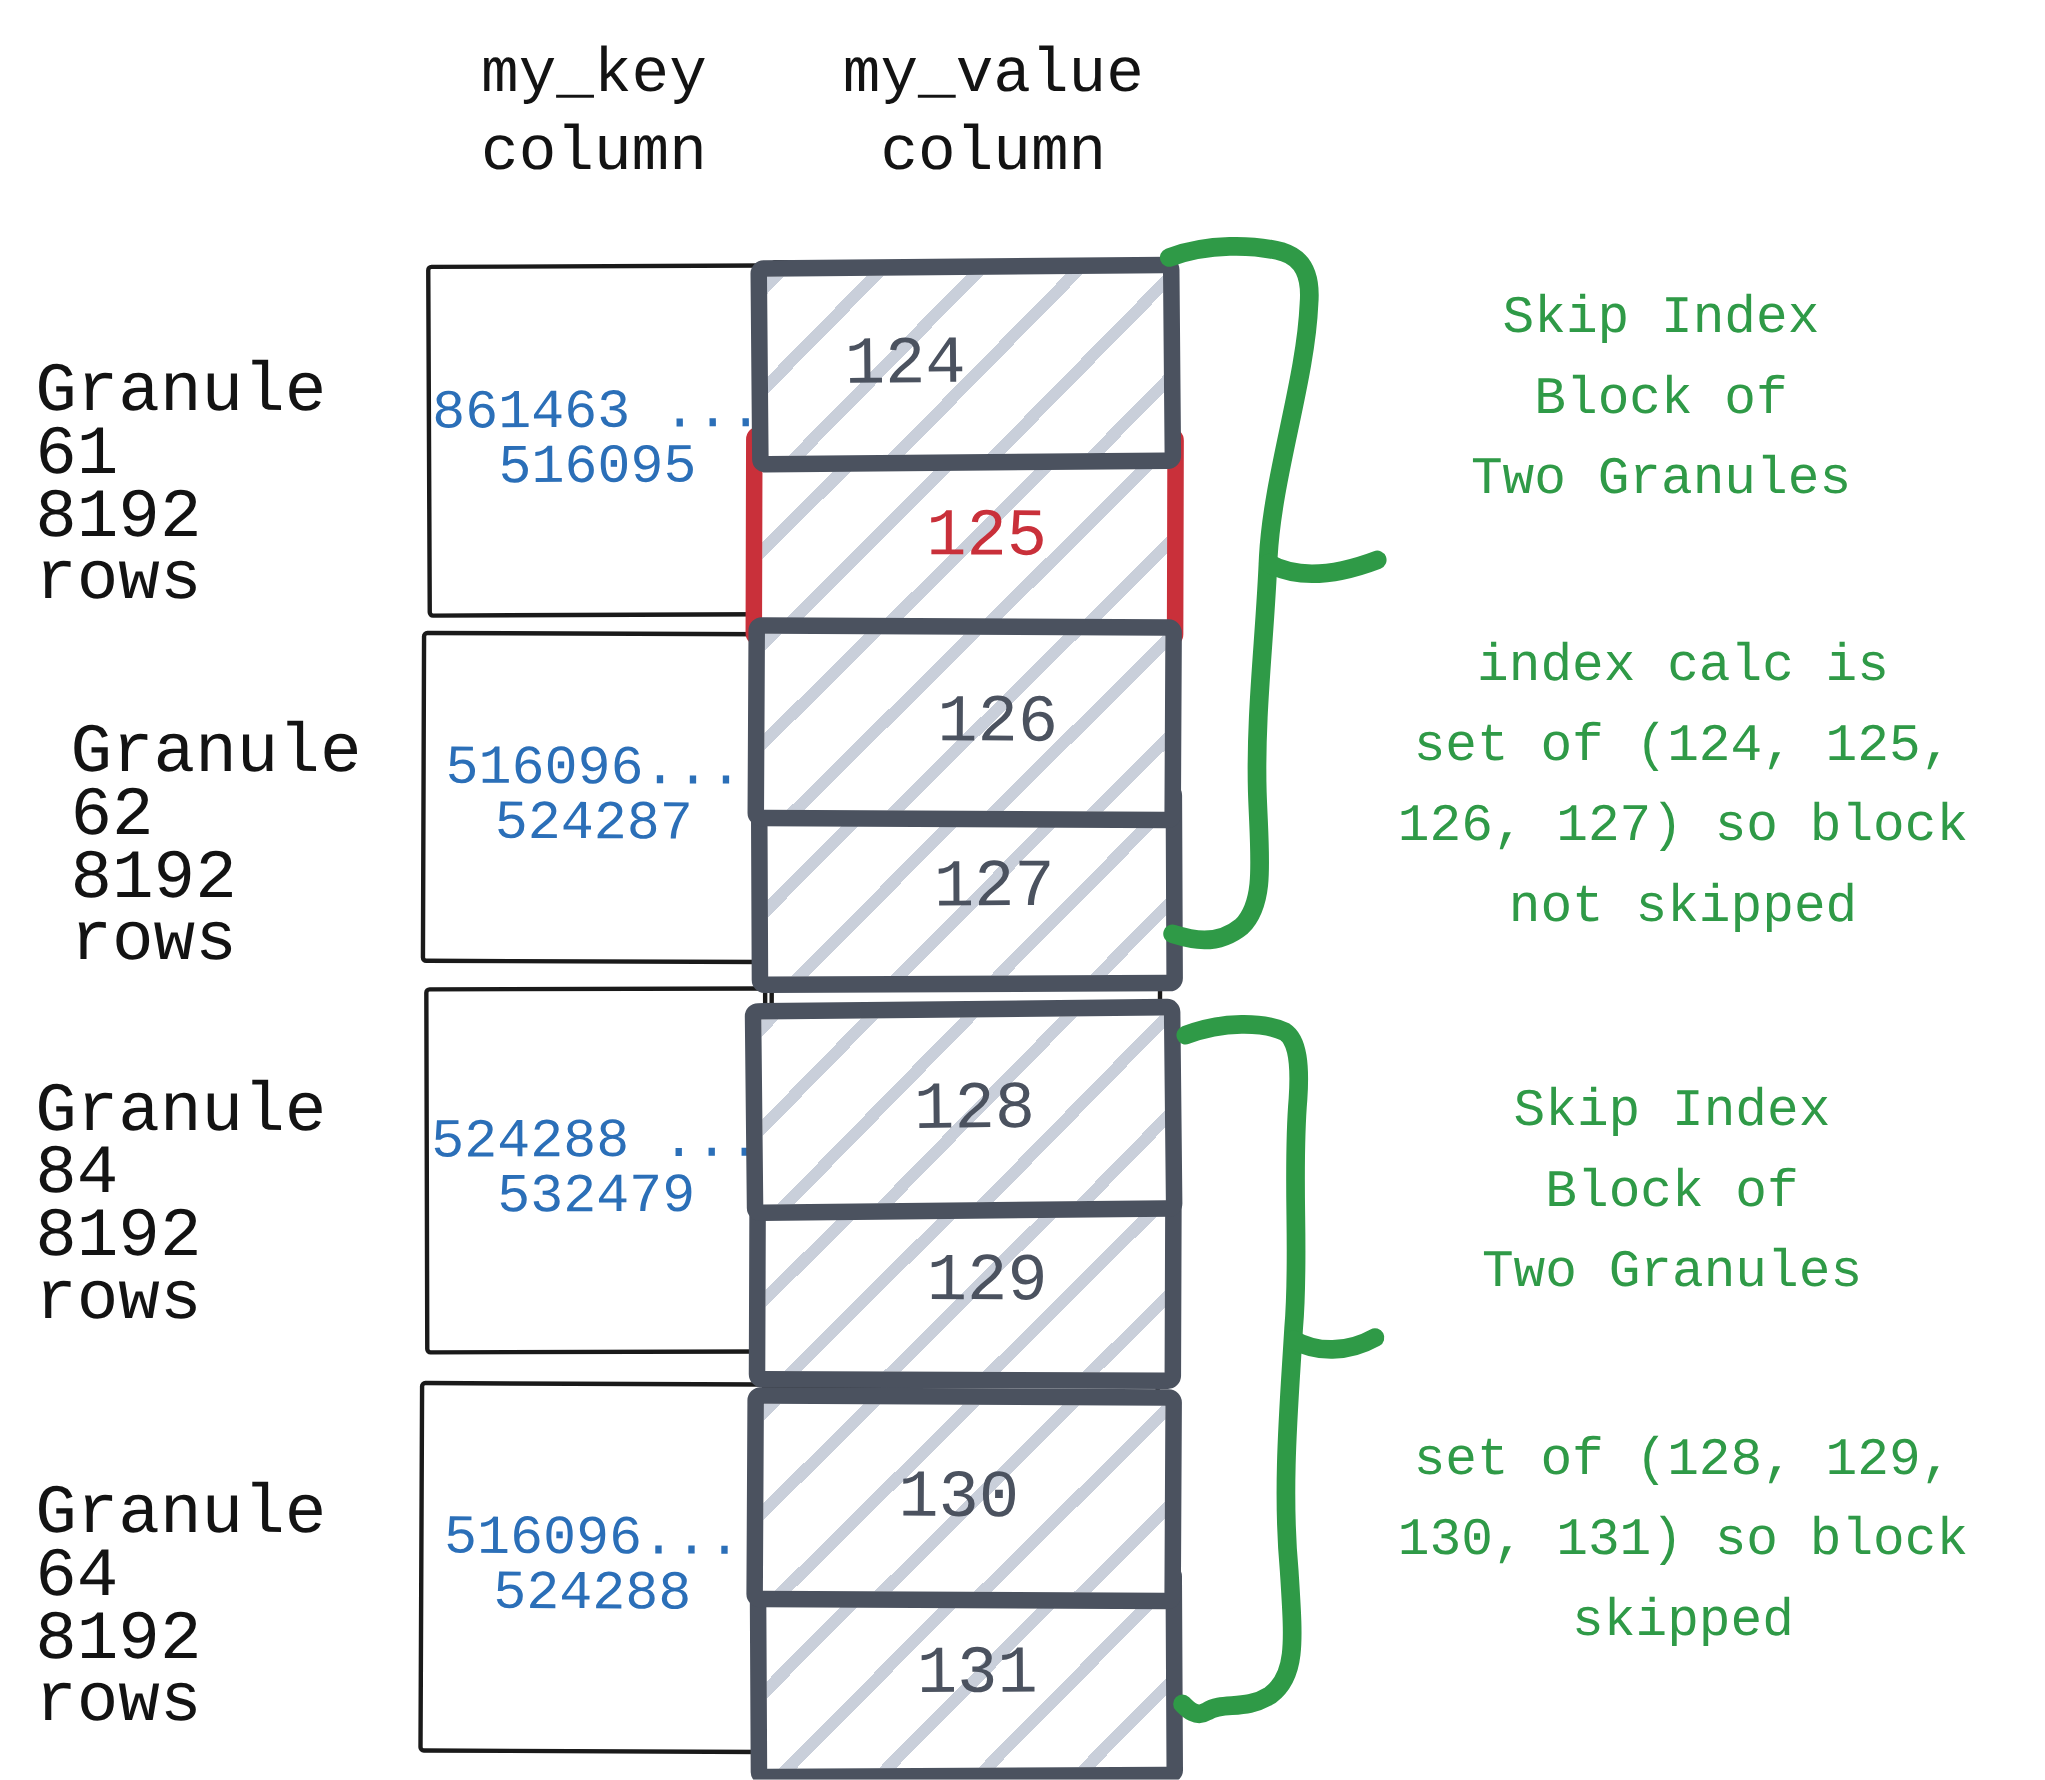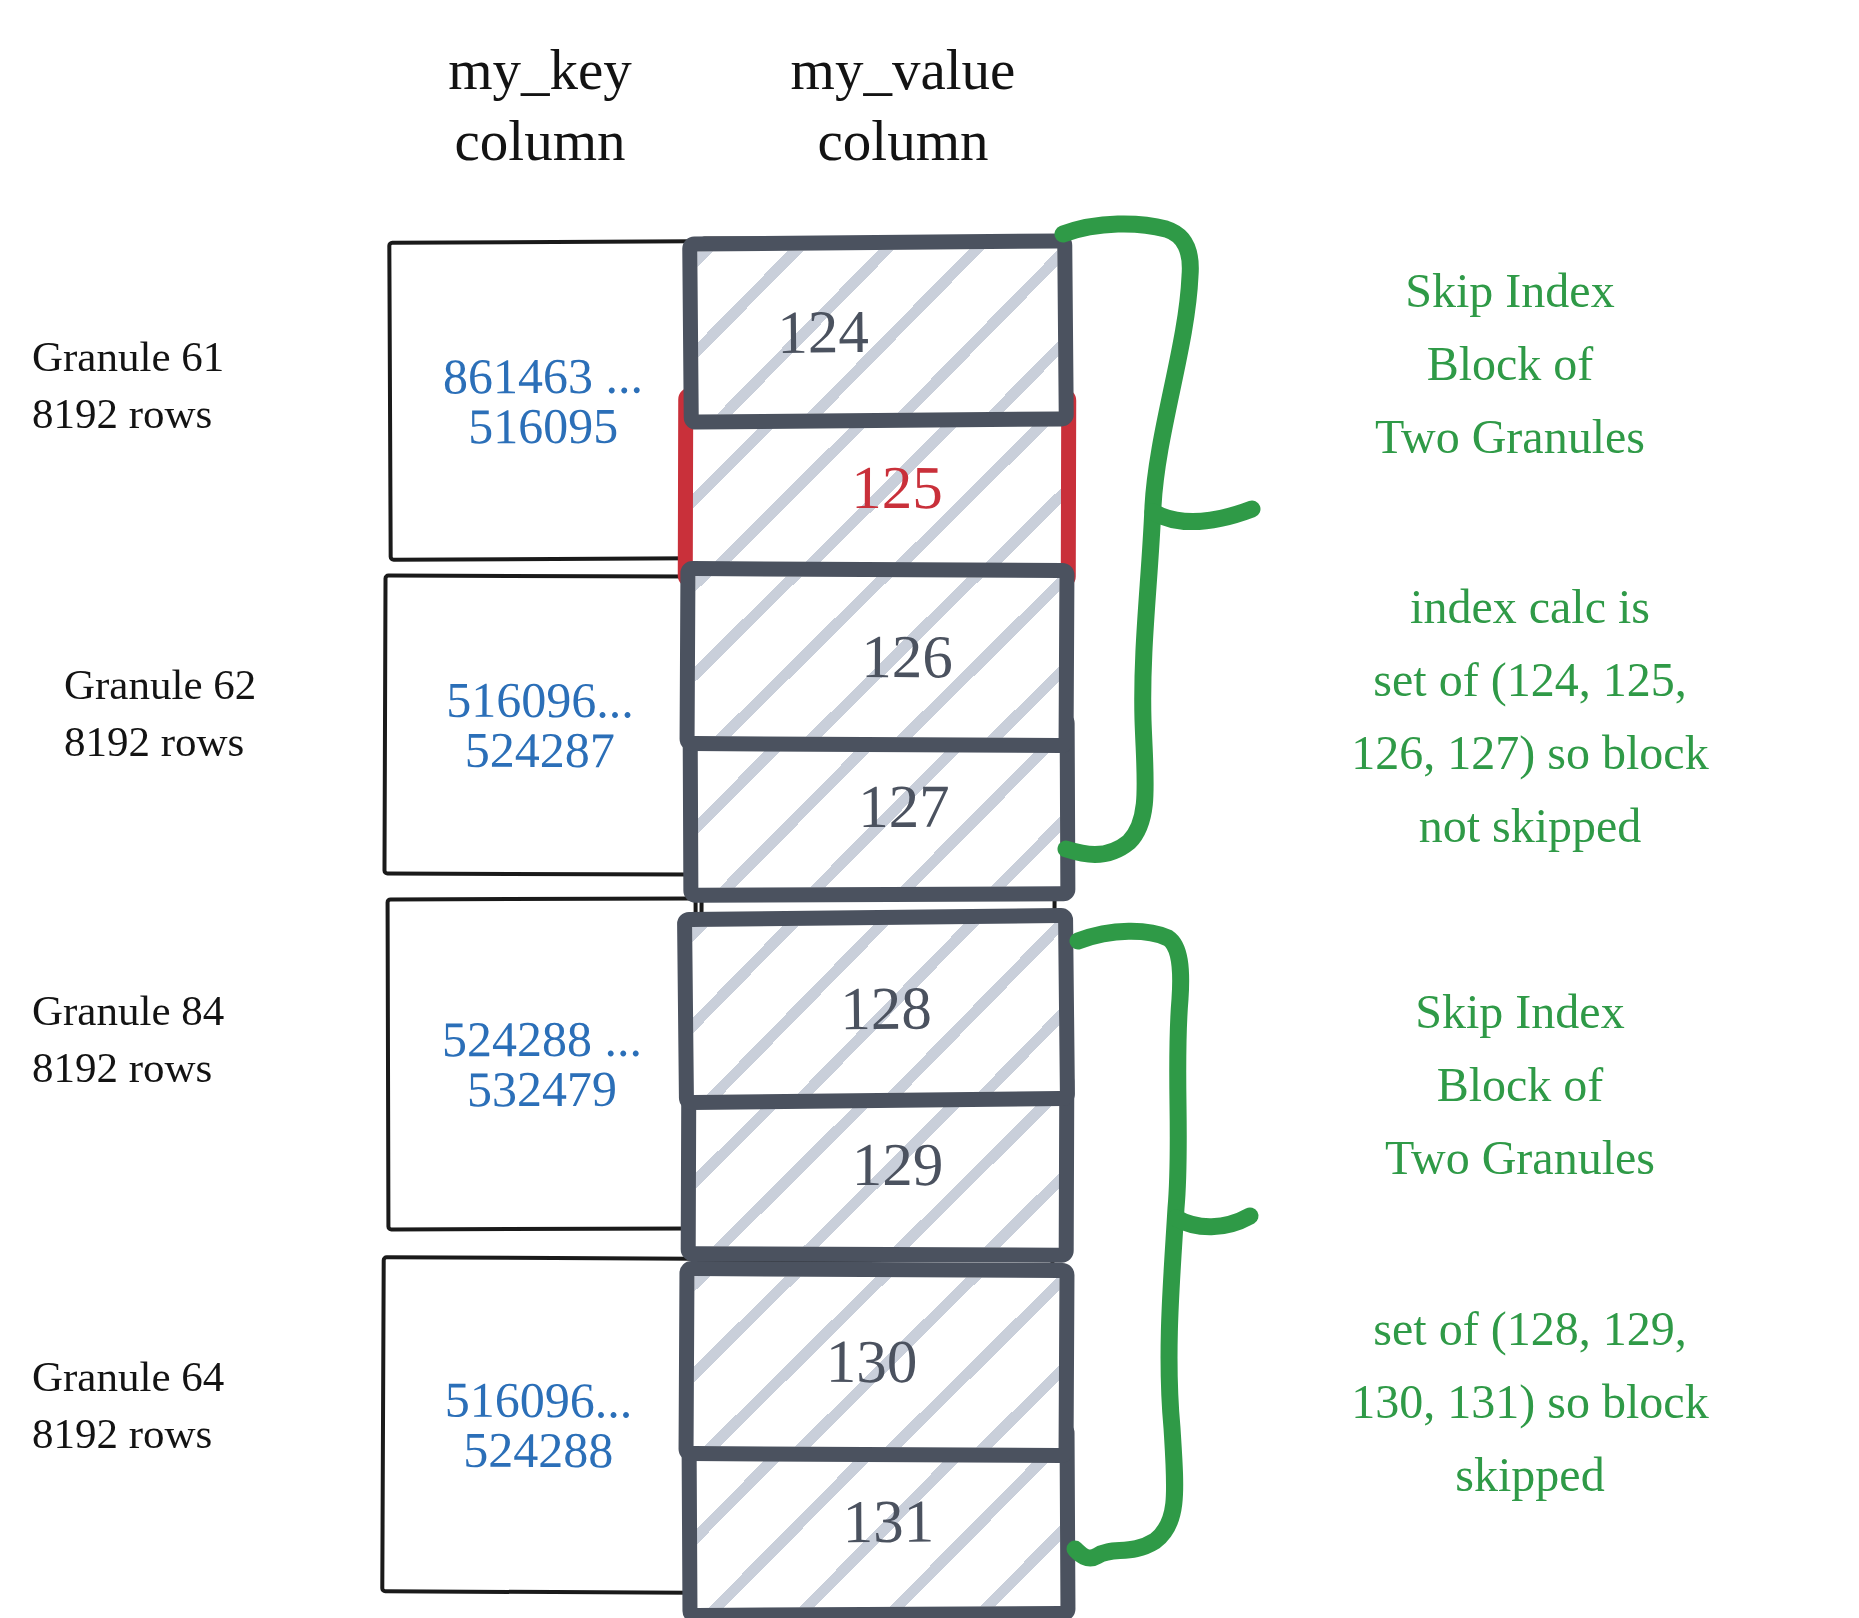--- a/index.html
+++ b/index.html
@@ -1,27 +1,27 @@
 <!DOCTYPE html>
 <html><head>
 <meta charset="utf-8">
 <style>
   html,body { margin:0; padding:0; background:#ffffff; }
   #canvas {
     position:relative; width:1859px; height:1618px; background:#ffffff;
-    font-family:Liberation Serif, serif; overflow:hidden;
+    font-family:Liberation Mono, monospace; overflow:hidden;
   }
 
   
   .hdr { position:absolute; top:34px; text-align:center; font-size:57px; line-height:71px; color:#131313; }
   .hdr.key { left:390px; width:300px; }
   .hdr.val { left:753px; width:300px; }
 
   
-  .glabel { position:absolute; left:32px; width:310px; font-size:43px; line-height:57px; color:#131313; }
+  .glabel { position:absolute; left:32px; width:310px; font-size:63px; line-height:57px; color:#131313; }
   .glabel.g61 { top:328px; }
   .glabel.g62 { top:656px;margin-left:32px; }
   .glabel.g63 { top:982px; }
   .glabel.g64 { top:1348px; }
 
   
   .keybox {
     position:absolute; background:#fff; border:4px solid #1a1a1a; border-radius:5px;
     display:flex; flex-direction:column; align-items:center; justify-content:center;
     color:#2b6fb8; font-size:50px; line-height:50px; text-align:center; z-index:1;

